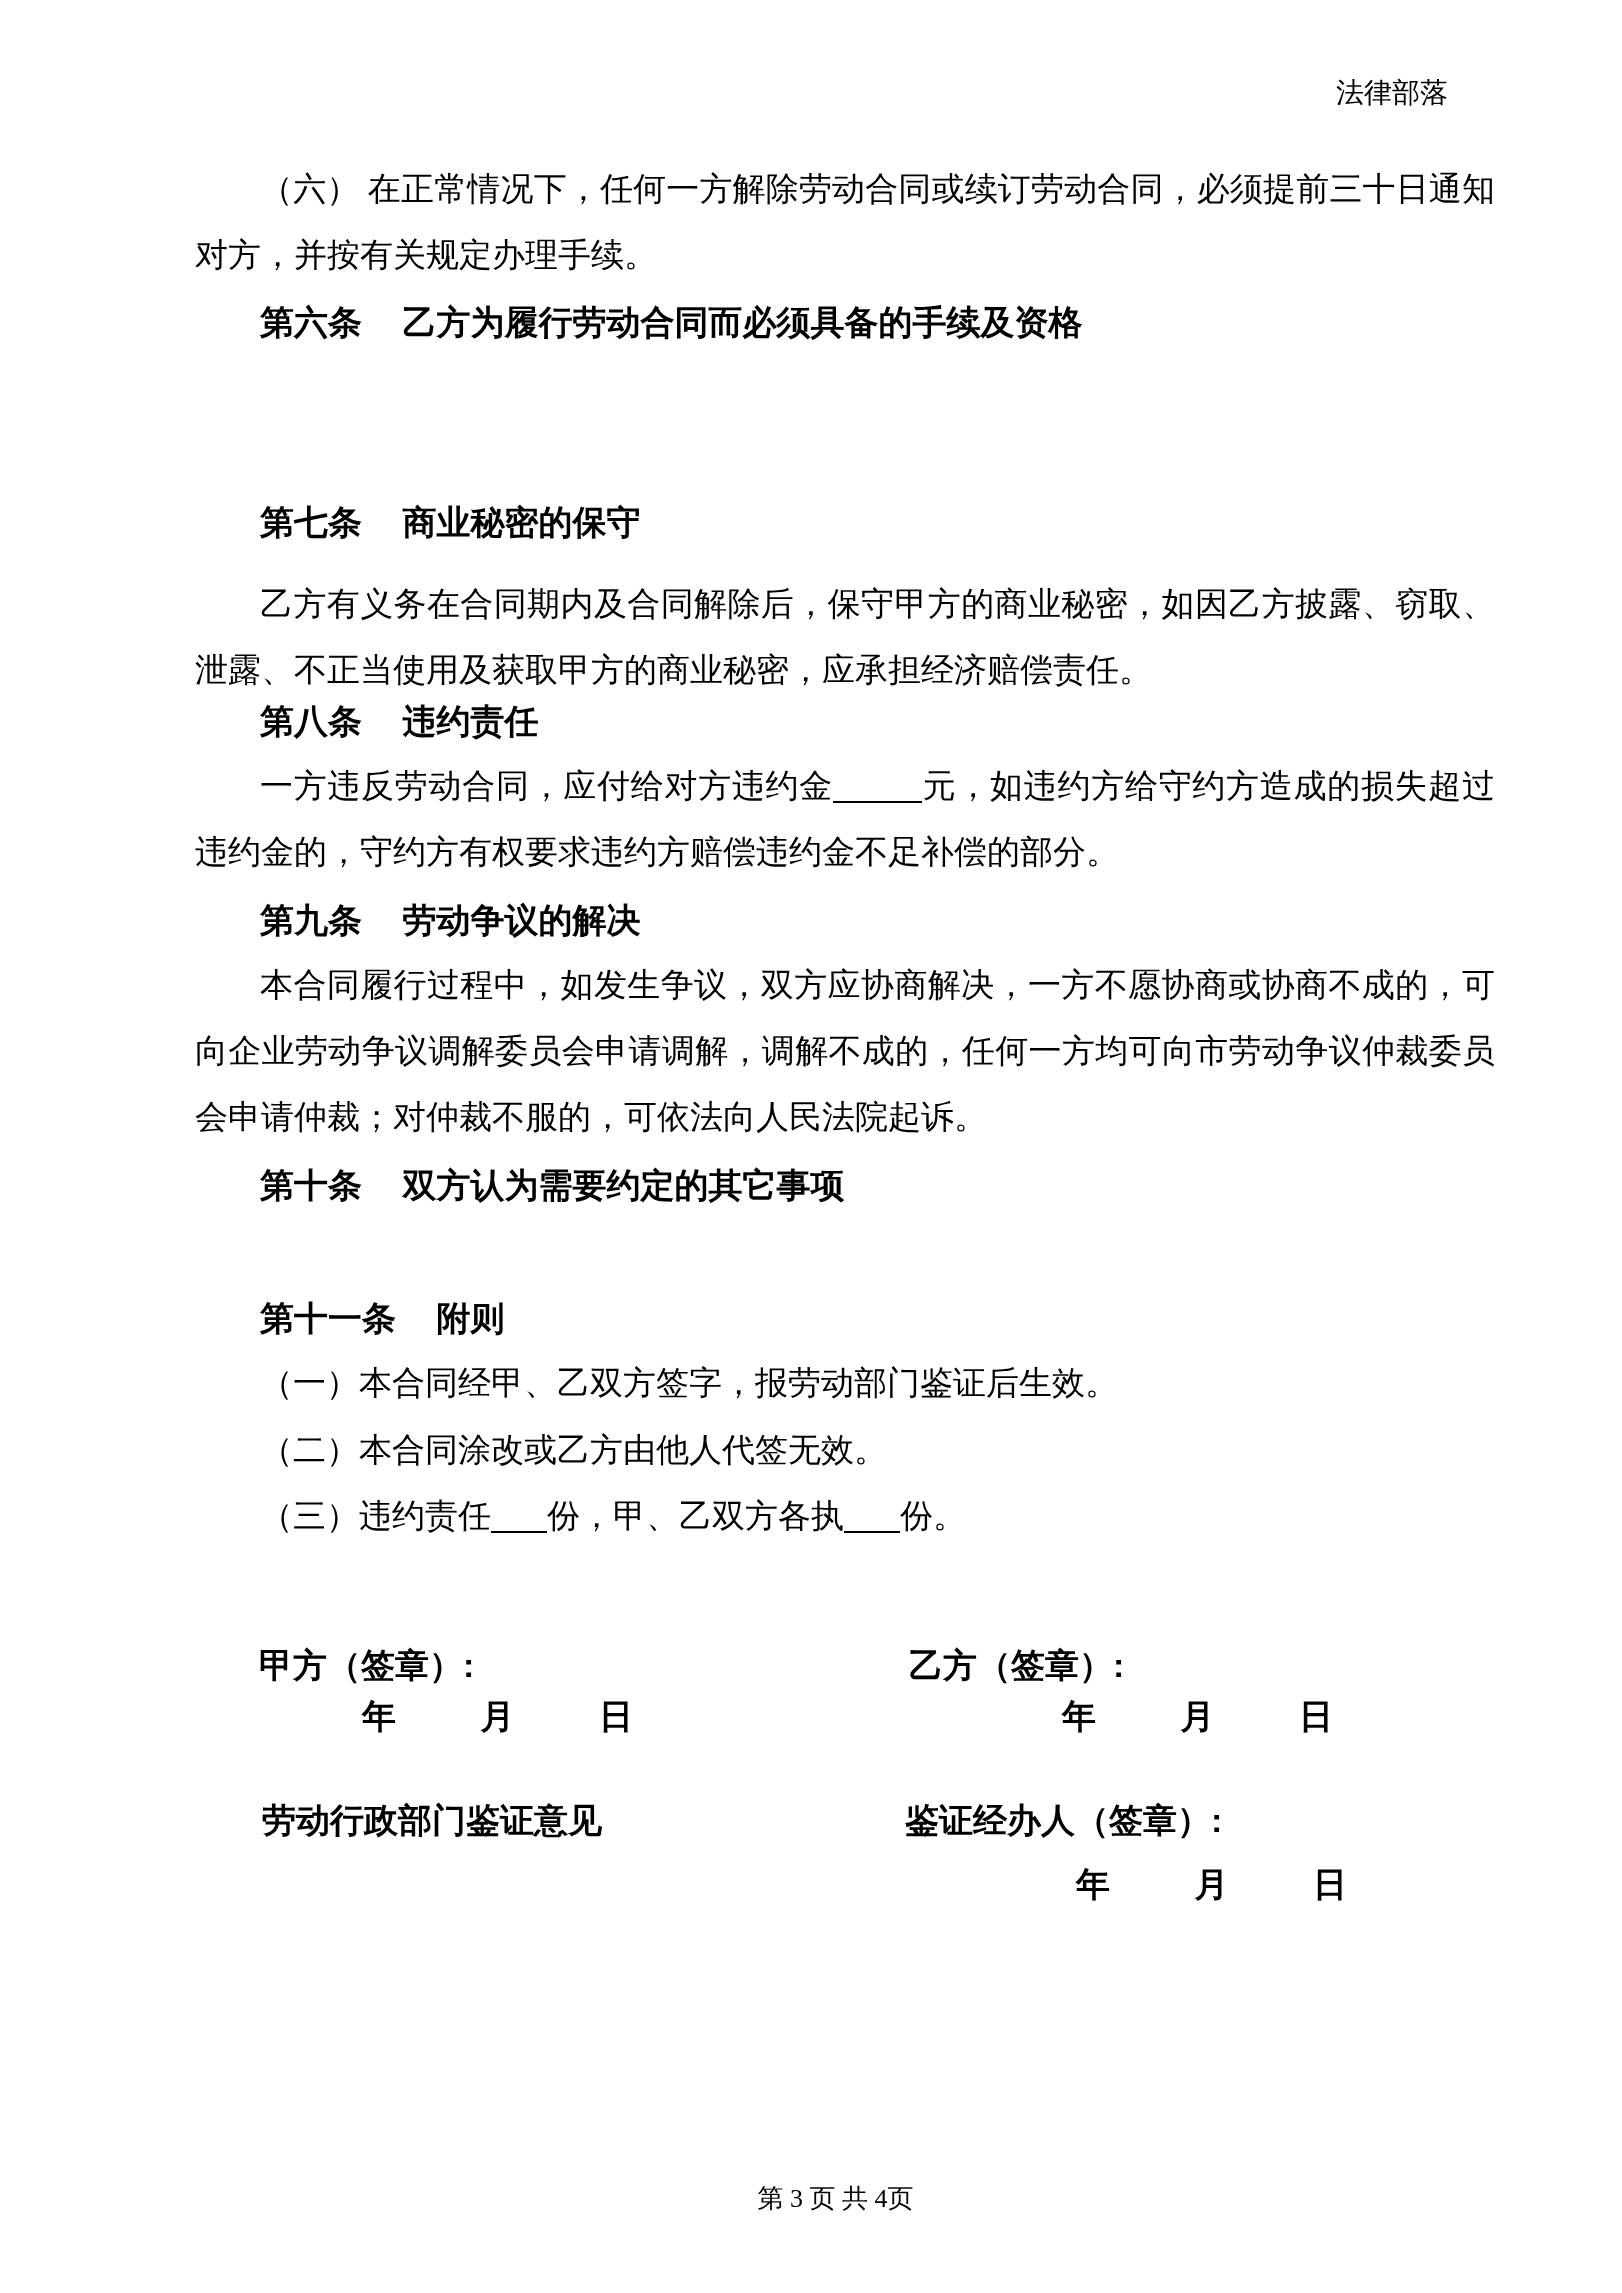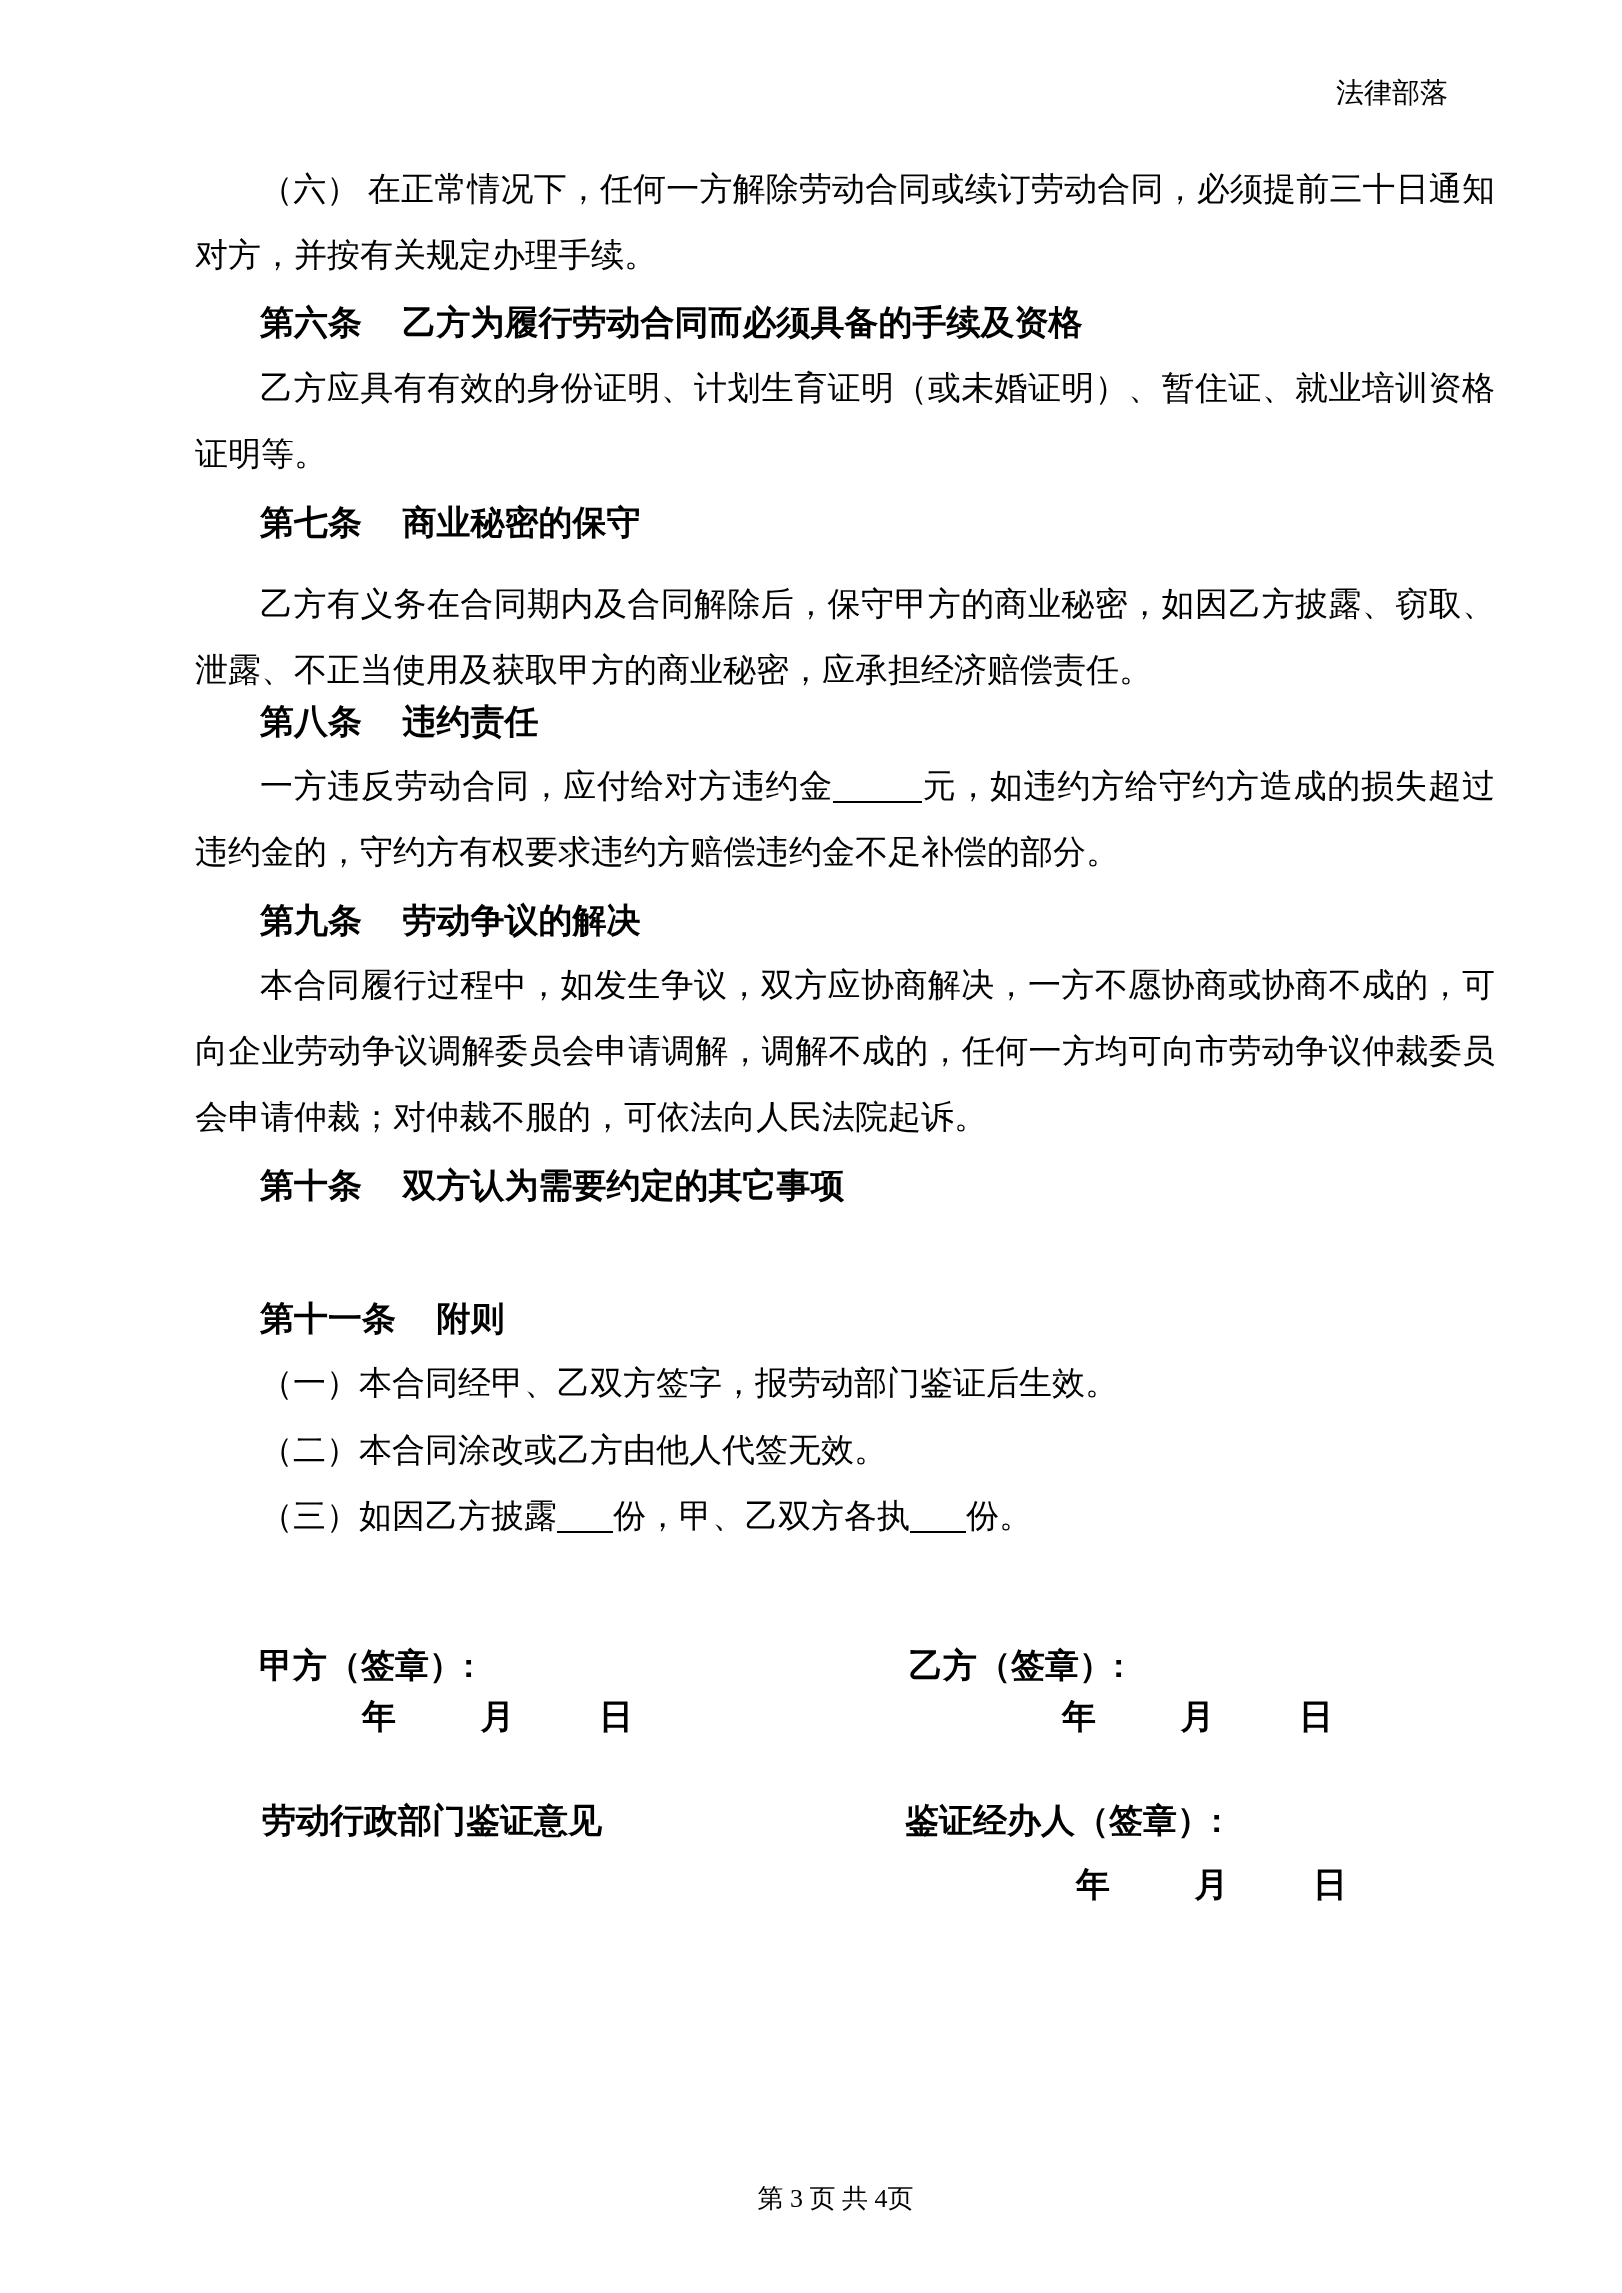--- a/index.html
+++ b/index.html
@@ -61,21 +61,20 @@
 <div class="page">
 
   <div class="watermark">法律部落</div>
 
   <p class="block para" style="top:123px;">（六） 在正常情况下，任何一方解除劳动合同或续订劳动合同，必须提前三十日通知对方，并按有关规定办理手续。</p>
 
   <h3 class="block heading" style="top:255px;">
     <span class="art-num">第六条</span>
     <span class="art-title">乙方为履行劳动合同而必须具备的手续及资格</span>
   </h3>
-  <p class="block para" style="top:322px;">乙方应具有有效的身份证明、计划生育证明（或未婚证明）、暂住证、就业培训资格证明等。</p>
 
   <h3 class="block heading" style="top:455px;">
     <span class="art-num">第七条</span>
     <span class="art-title">商业秘密的保守</span>
   </h3>
   <p class="block para" style="top:538px;">乙方有义务在合同期内及合同解除后，保守甲方的商业秘密，如因乙方披露、窃取、泄露、不正当使用及获取甲方的商业秘密，应承担经济赔偿责任。</p>
 
   <h3 class="block heading" style="top:654px;">
     <span class="art-num">第八条</span>
     <span class="art-title">违约责任</span>
@@ -92,21 +91,21 @@
     <span class="art-num">第十条</span>
     <span class="art-title">双方认为需要约定的其它事项</span>
   </h3>
 
   <h3 class="block heading" style="top:1251px;">
     <span class="art-num">第十一条</span>
     <span class="art-title">附则</span>
   </h3>
   <p class="block item-line" style="top:1384px;">（二）本合同涂改或乙方由他人代签无效。</p>
   <p class="block item-line" style="top:1317px;">（一）本合同经甲、乙双方签字，报劳动部门鉴证后生效。</p>
-  <p class="block item-line" style="top:1450px;"><span>（三）如因乙方披露</span><span class="blank blank-small"></span><span>份，甲、乙双方各执</span><span class="blank blank-small"></span><span>份。</span></p>
+  <p class="block item-line" style="top:1450px;"><span>（三）违约责任</span><span class="blank blank-small"></span><span>份，甲、乙双方各执</span><span class="blank blank-small"></span><span>份。</span></p>
 
   <div class="sig-label" style="left:259px; top:1644px;">甲方（签章）:</div>
   <div class="sig-label" style="left:909px; top:1644px;">乙方（签章）:</div>
 
   <div class="sig-label date-row" style="left:362px; top:1695px;">年 月 日</div>
   <div class="sig-label date-row" style="left:1062px; top:1695px;">年 月 日</div>
 
   <div class="sig-label" style="left:262px; top:1799px;">劳动行政部门鉴证意见</div>
   <div class="sig-label" style="left:905px; top:1799px;">鉴证经办人（签章）:</div>
 

